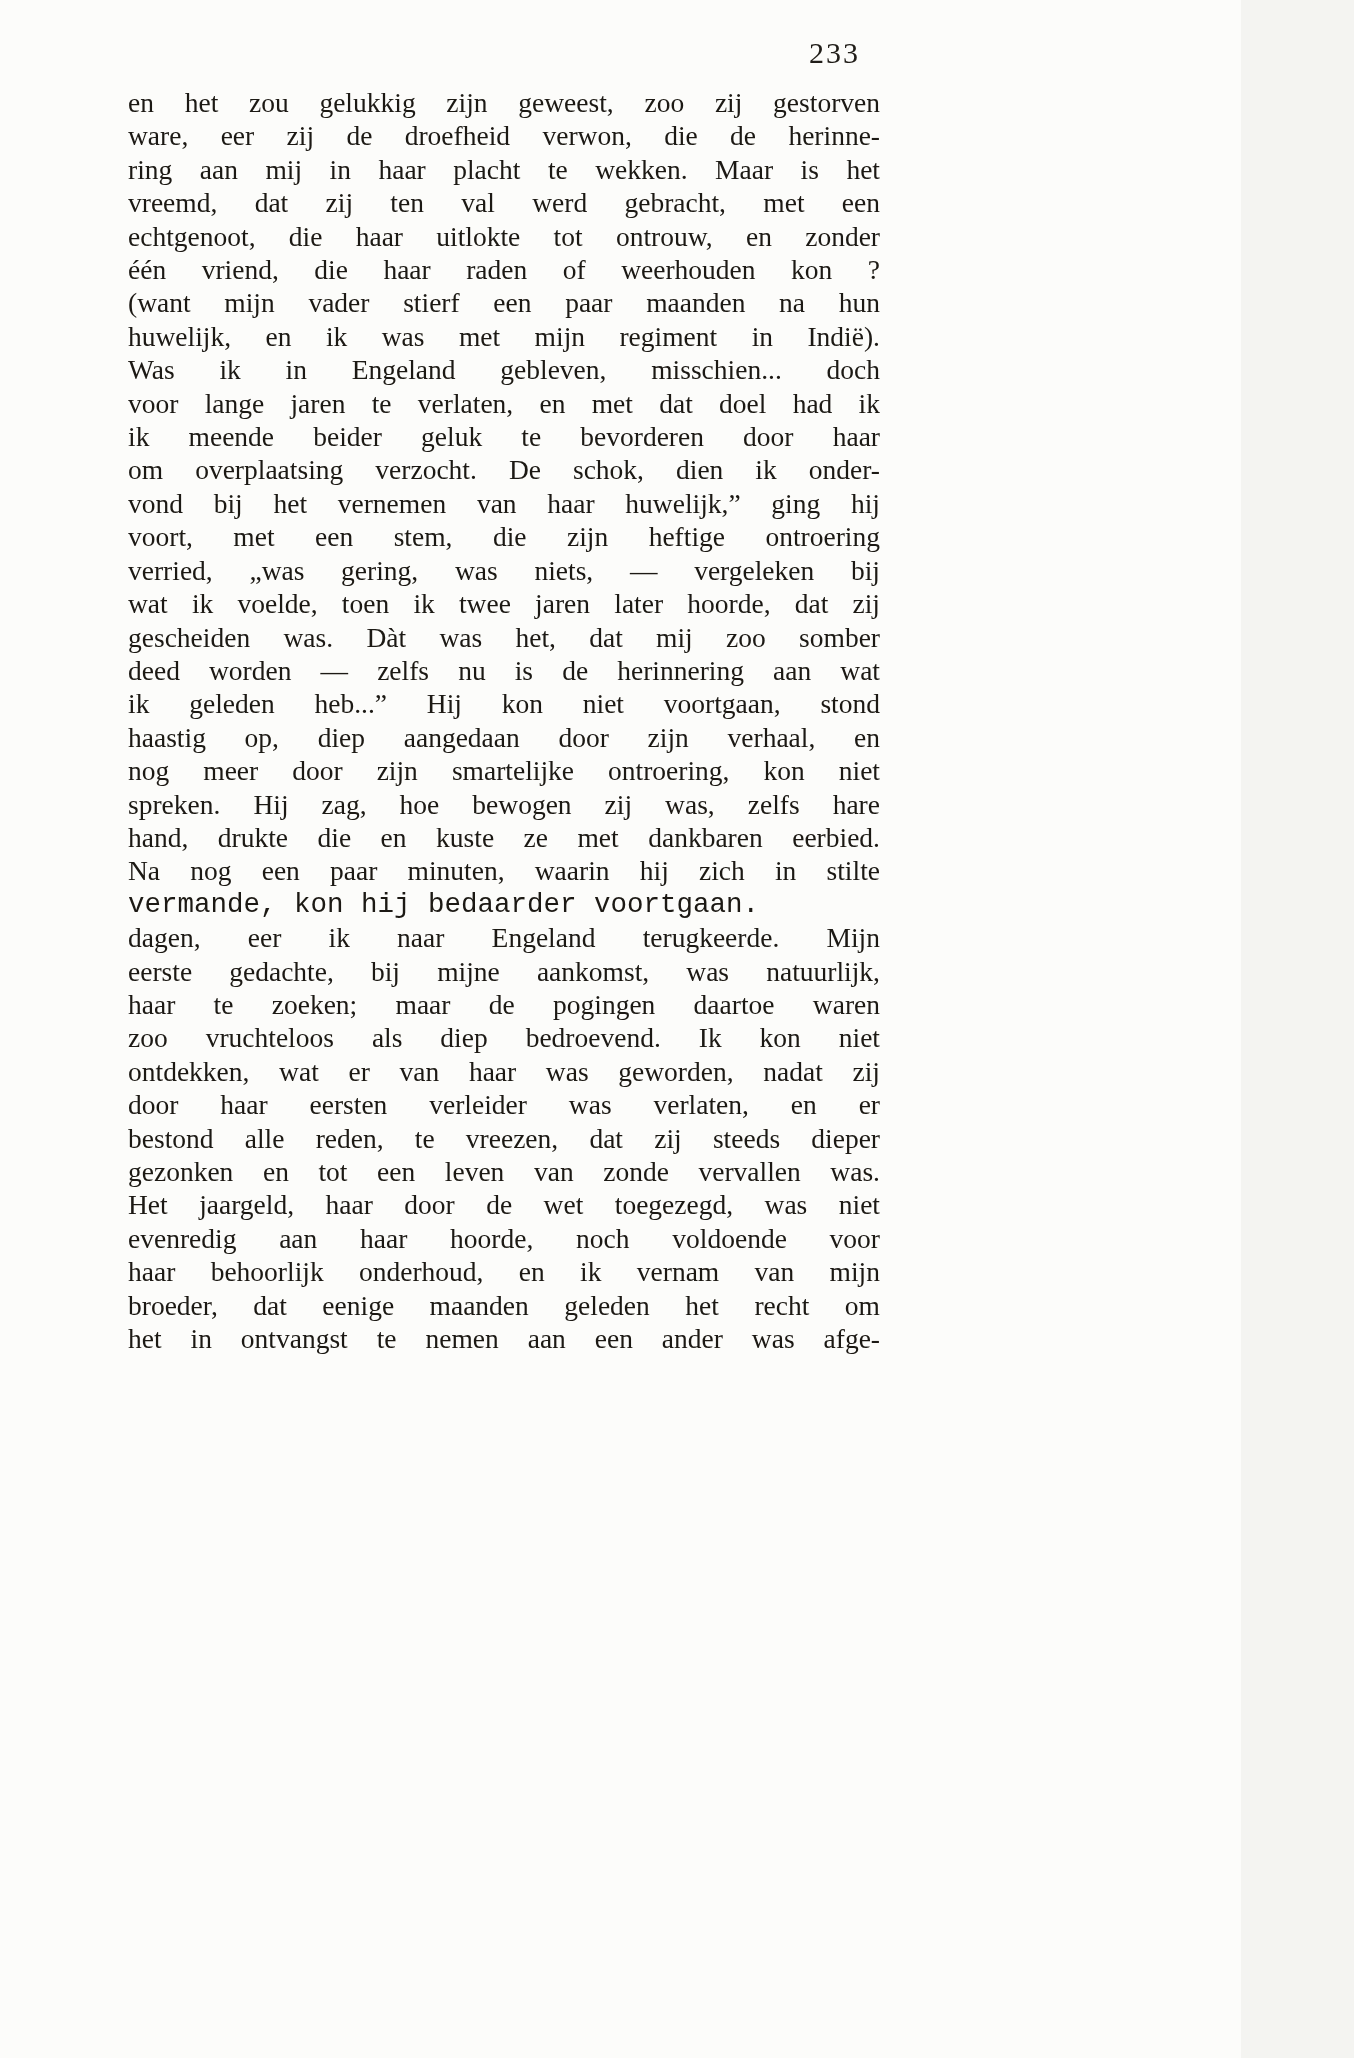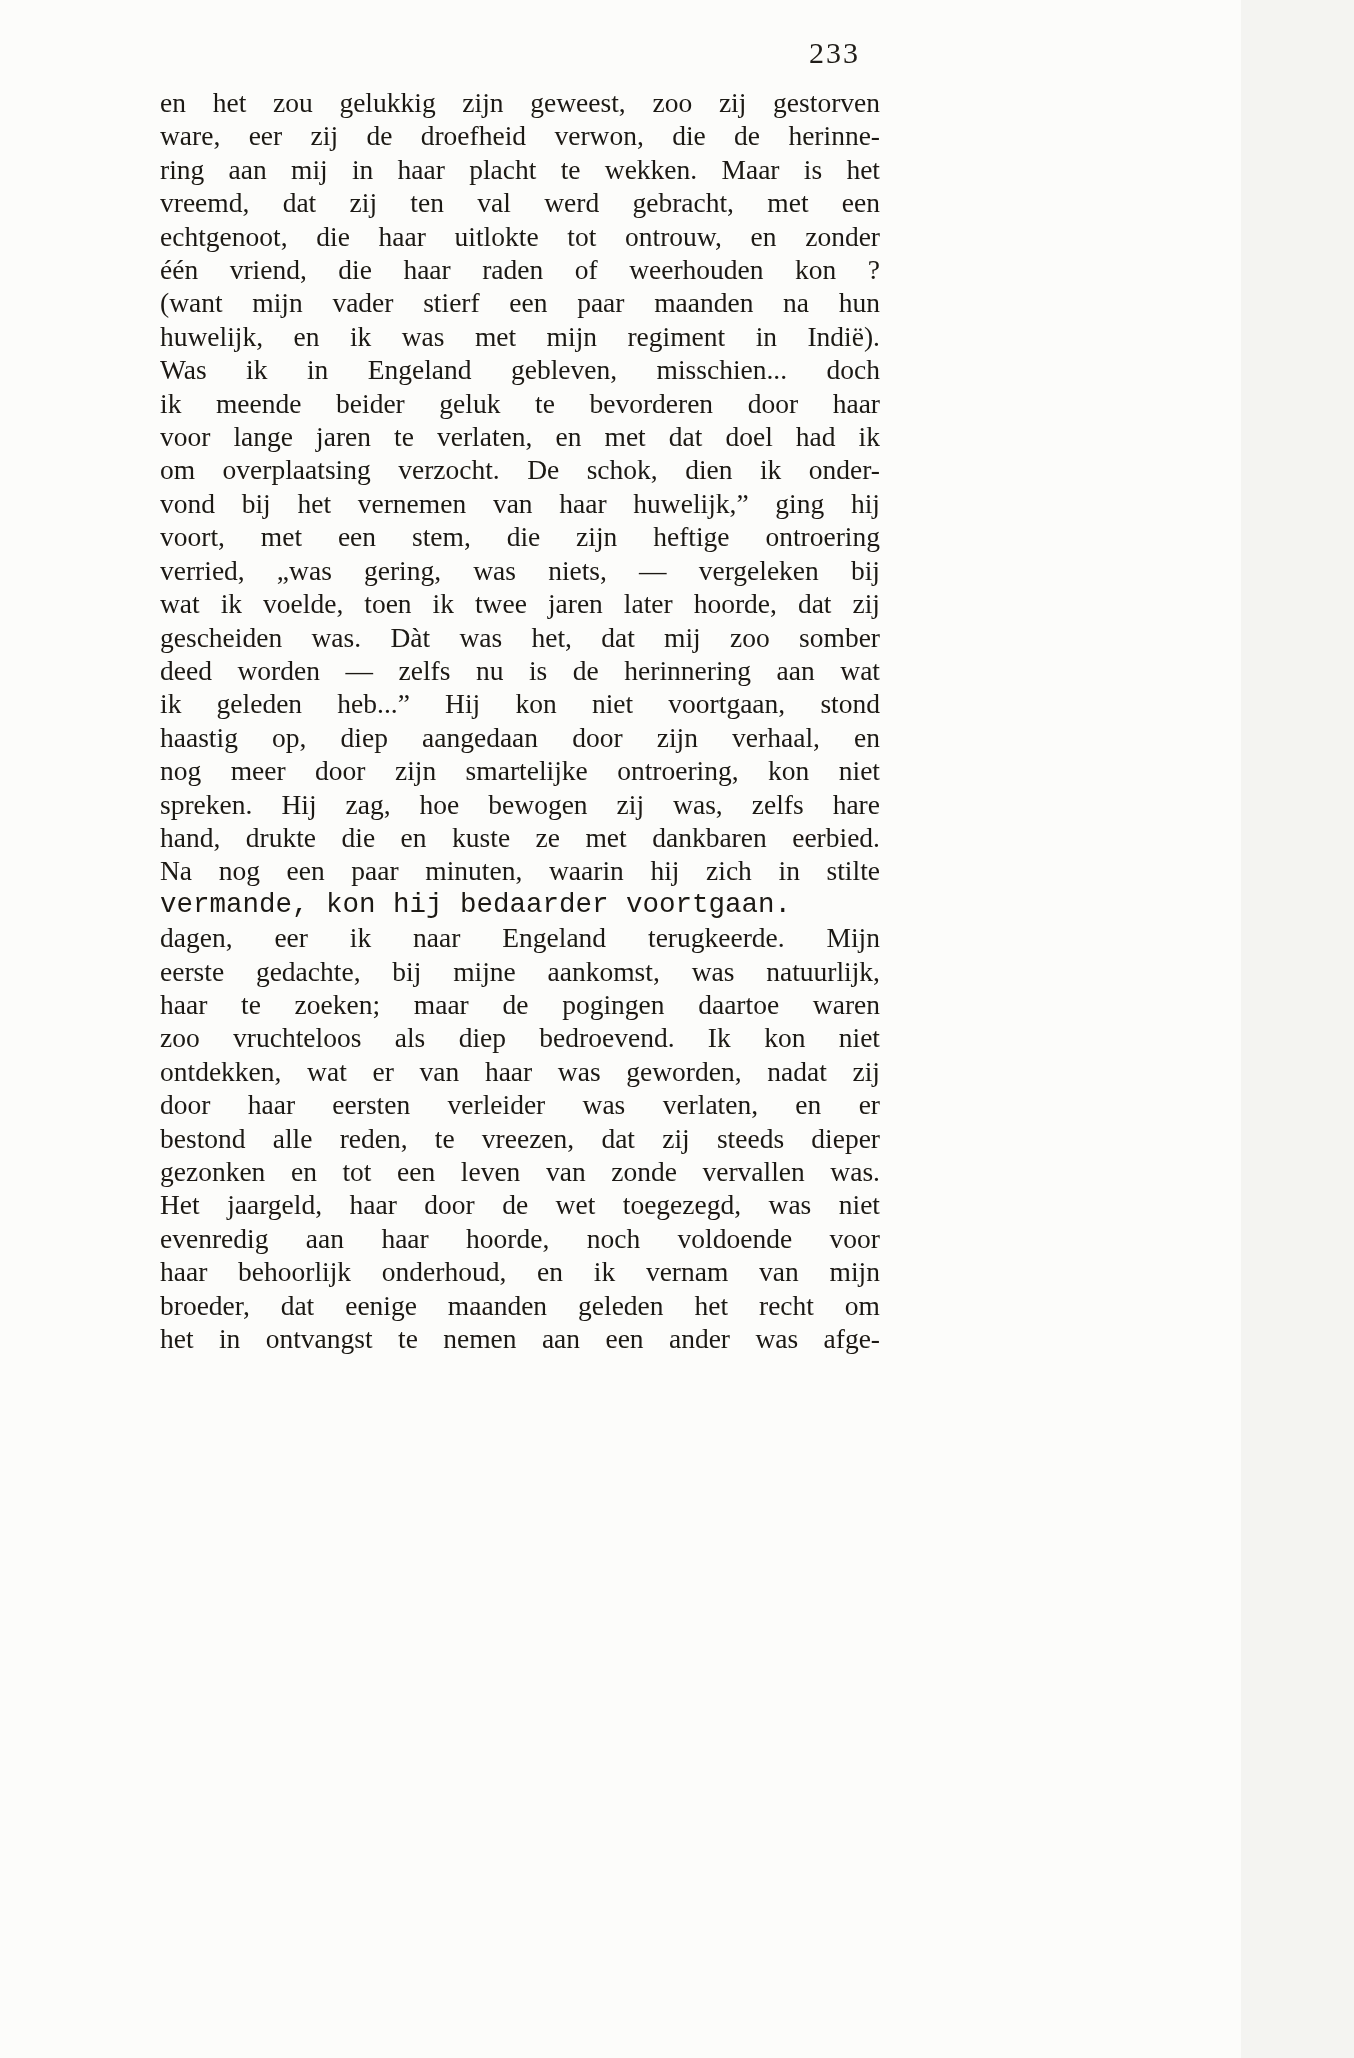--- a/index.html
+++ b/index.html
@@ -36,21 +36,20 @@
     width: 752px;
     font-size: 27.5px;
     line-height: 33.4px;
     color: #1c1914;
   }
   .line {
     text-align: justify;
     text-align-last: justify;
     white-space: normal;
     word-spacing: 1px;
-    margin-left: 32px;
   }
   .line.para-end {
     text-align-last: left;
     font-family: Liberation Mono, monospace;
   }
   .line.indent {
     text-indent: 22px;
   }
 </style>
 </head>
@@ -61,22 +60,22 @@
   <div class="text-block" style="color: rgb(28, 25, 20);">
       <div class="line">en het zou gelukkig zijn geweest, zoo zij gestorven</div>
       <div class="line">ware, eer zij de droefheid verwon, die de herinne-</div>
       <div class="line">ring aan mij in haar placht te wekken. Maar is het</div>
       <div class="line">vreemd, dat zij ten val werd gebracht, met een</div>
       <div class="line">echtgenoot, die haar uitlokte tot ontrouw, en zonder</div>
       <div class="line">één vriend, die haar raden of weerhouden kon ?</div>
       <div class="line">(want mijn vader stierf een paar maanden na hun</div>
       <div class="line">huwelijk, en ik was met mijn regiment in Indië).</div>
       <div class="line">Was ik in Engeland gebleven, misschien... doch</div>
+      <div class="line">voor lange jaren te verlaten, en met dat doel had ik</div>
       <div class="line">ik meende beider geluk te bevorderen door haar</div>
-      <div class="line">voor lange jaren te verlaten, en met dat doel had ik</div>
       <div class="line">om overplaatsing verzocht. De schok, dien ik onder-</div>
       <div class="line">vond bij het vernemen van haar huwelijk,” ging hij</div>
       <div class="line">voort, met een stem, die zijn heftige ontroering</div>
       <div class="line">verried, „was gering, was niets, — vergeleken bij</div>
       <div class="line">wat ik voelde, toen ik twee jaren later hoorde, dat zij</div>
       <div class="line">gescheiden was. Dàt was het, dat mij zoo somber</div>
       <div class="line">deed worden — zelfs nu is de herinnering aan wat</div>
       <div class="line">ik geleden heb...” Hij kon niet voortgaan, stond</div>
       <div class="line">haastig op, diep aangedaan door zijn verhaal, en</div>
       <div class="line">nog meer door zijn smartelijke ontroering, kon niet</div>

